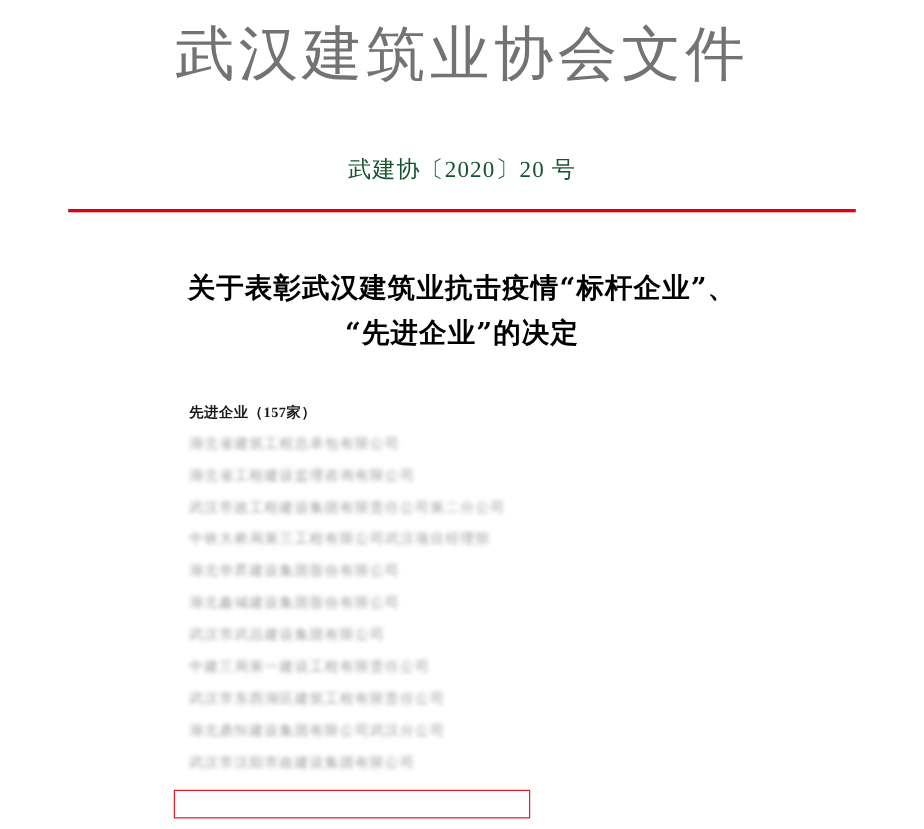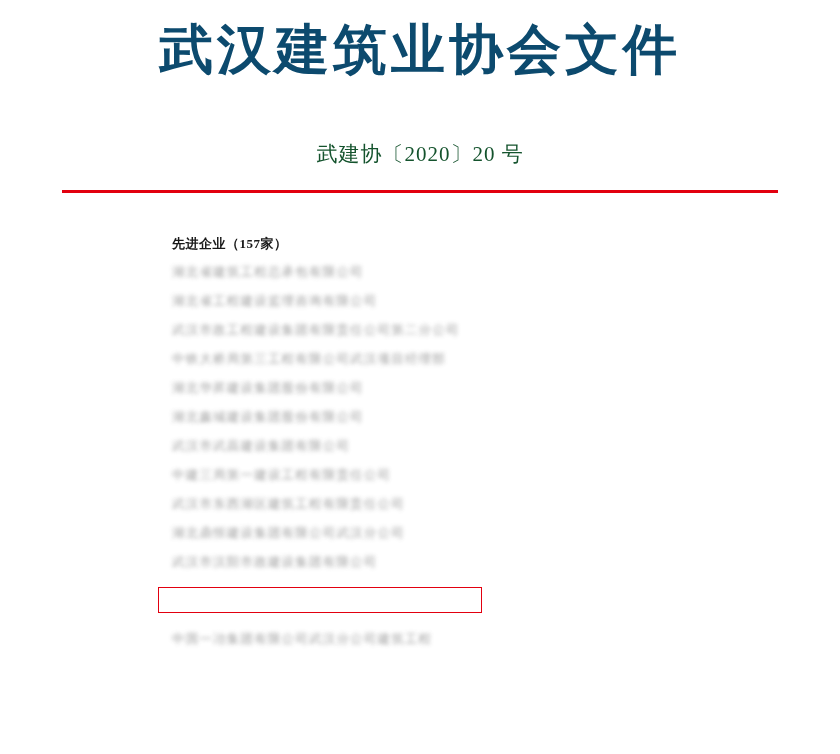--- a/index.html
+++ b/index.html
@@ -22,23 +22,23 @@
     height: 754px;
     background: #fff;
   }
 
   
   .masthead {
     text-align: center;
     padding-top: 18px;
   }
   .doc-title {
-    color: #0c4a6e;
+    color: #737373;
     font-family: "DejaVu Serif", "Liberation Serif", serif;
-    font-weight: 700;
+    font-weight: 400;
     font-size: 54px;
     letter-spacing: 4px;
     line-height: 1.15;
     margin: 0;
     white-space: nowrap;
   }
 
   .doc-number {
     text-align: center;
     font-size: 21px;
@@ -130,20 +130,24 @@
 <div class="page">
 
   <div class="masthead">
     <h1 class="doc-title">武汉建筑业协会文件</h1>
   </div>
 
   <div class="doc-number">武建协〔2020〕20 号</div>
 
   <div class="red-rule"></div>
 
+  <div class="headline">
+    <div>关于表彰武汉建筑业抗击疫情“标杆企业”、</div>
+    <div>“先进企业”的决定</div>
+  </div>
 
   <div class="body-block">
     <div class="section-label">先进企业（157家）</div>
 
     <div class="blurred-line">湖北省建筑工程总承包有限公司</div>
     <div class="blurred-line">湖北省工程建设监理咨询有限公司</div>
     <div class="blurred-line">武汉市政工程建设集团有限责任公司第二分公司</div>
     <div class="blurred-line">中铁大桥局第三工程有限公司武汉项目经理部</div>
     <div class="blurred-line">湖北华昇建设集团股份有限公司</div>
     <div class="blurred-line">湖北鑫城建设集团股份有限公司</div>

